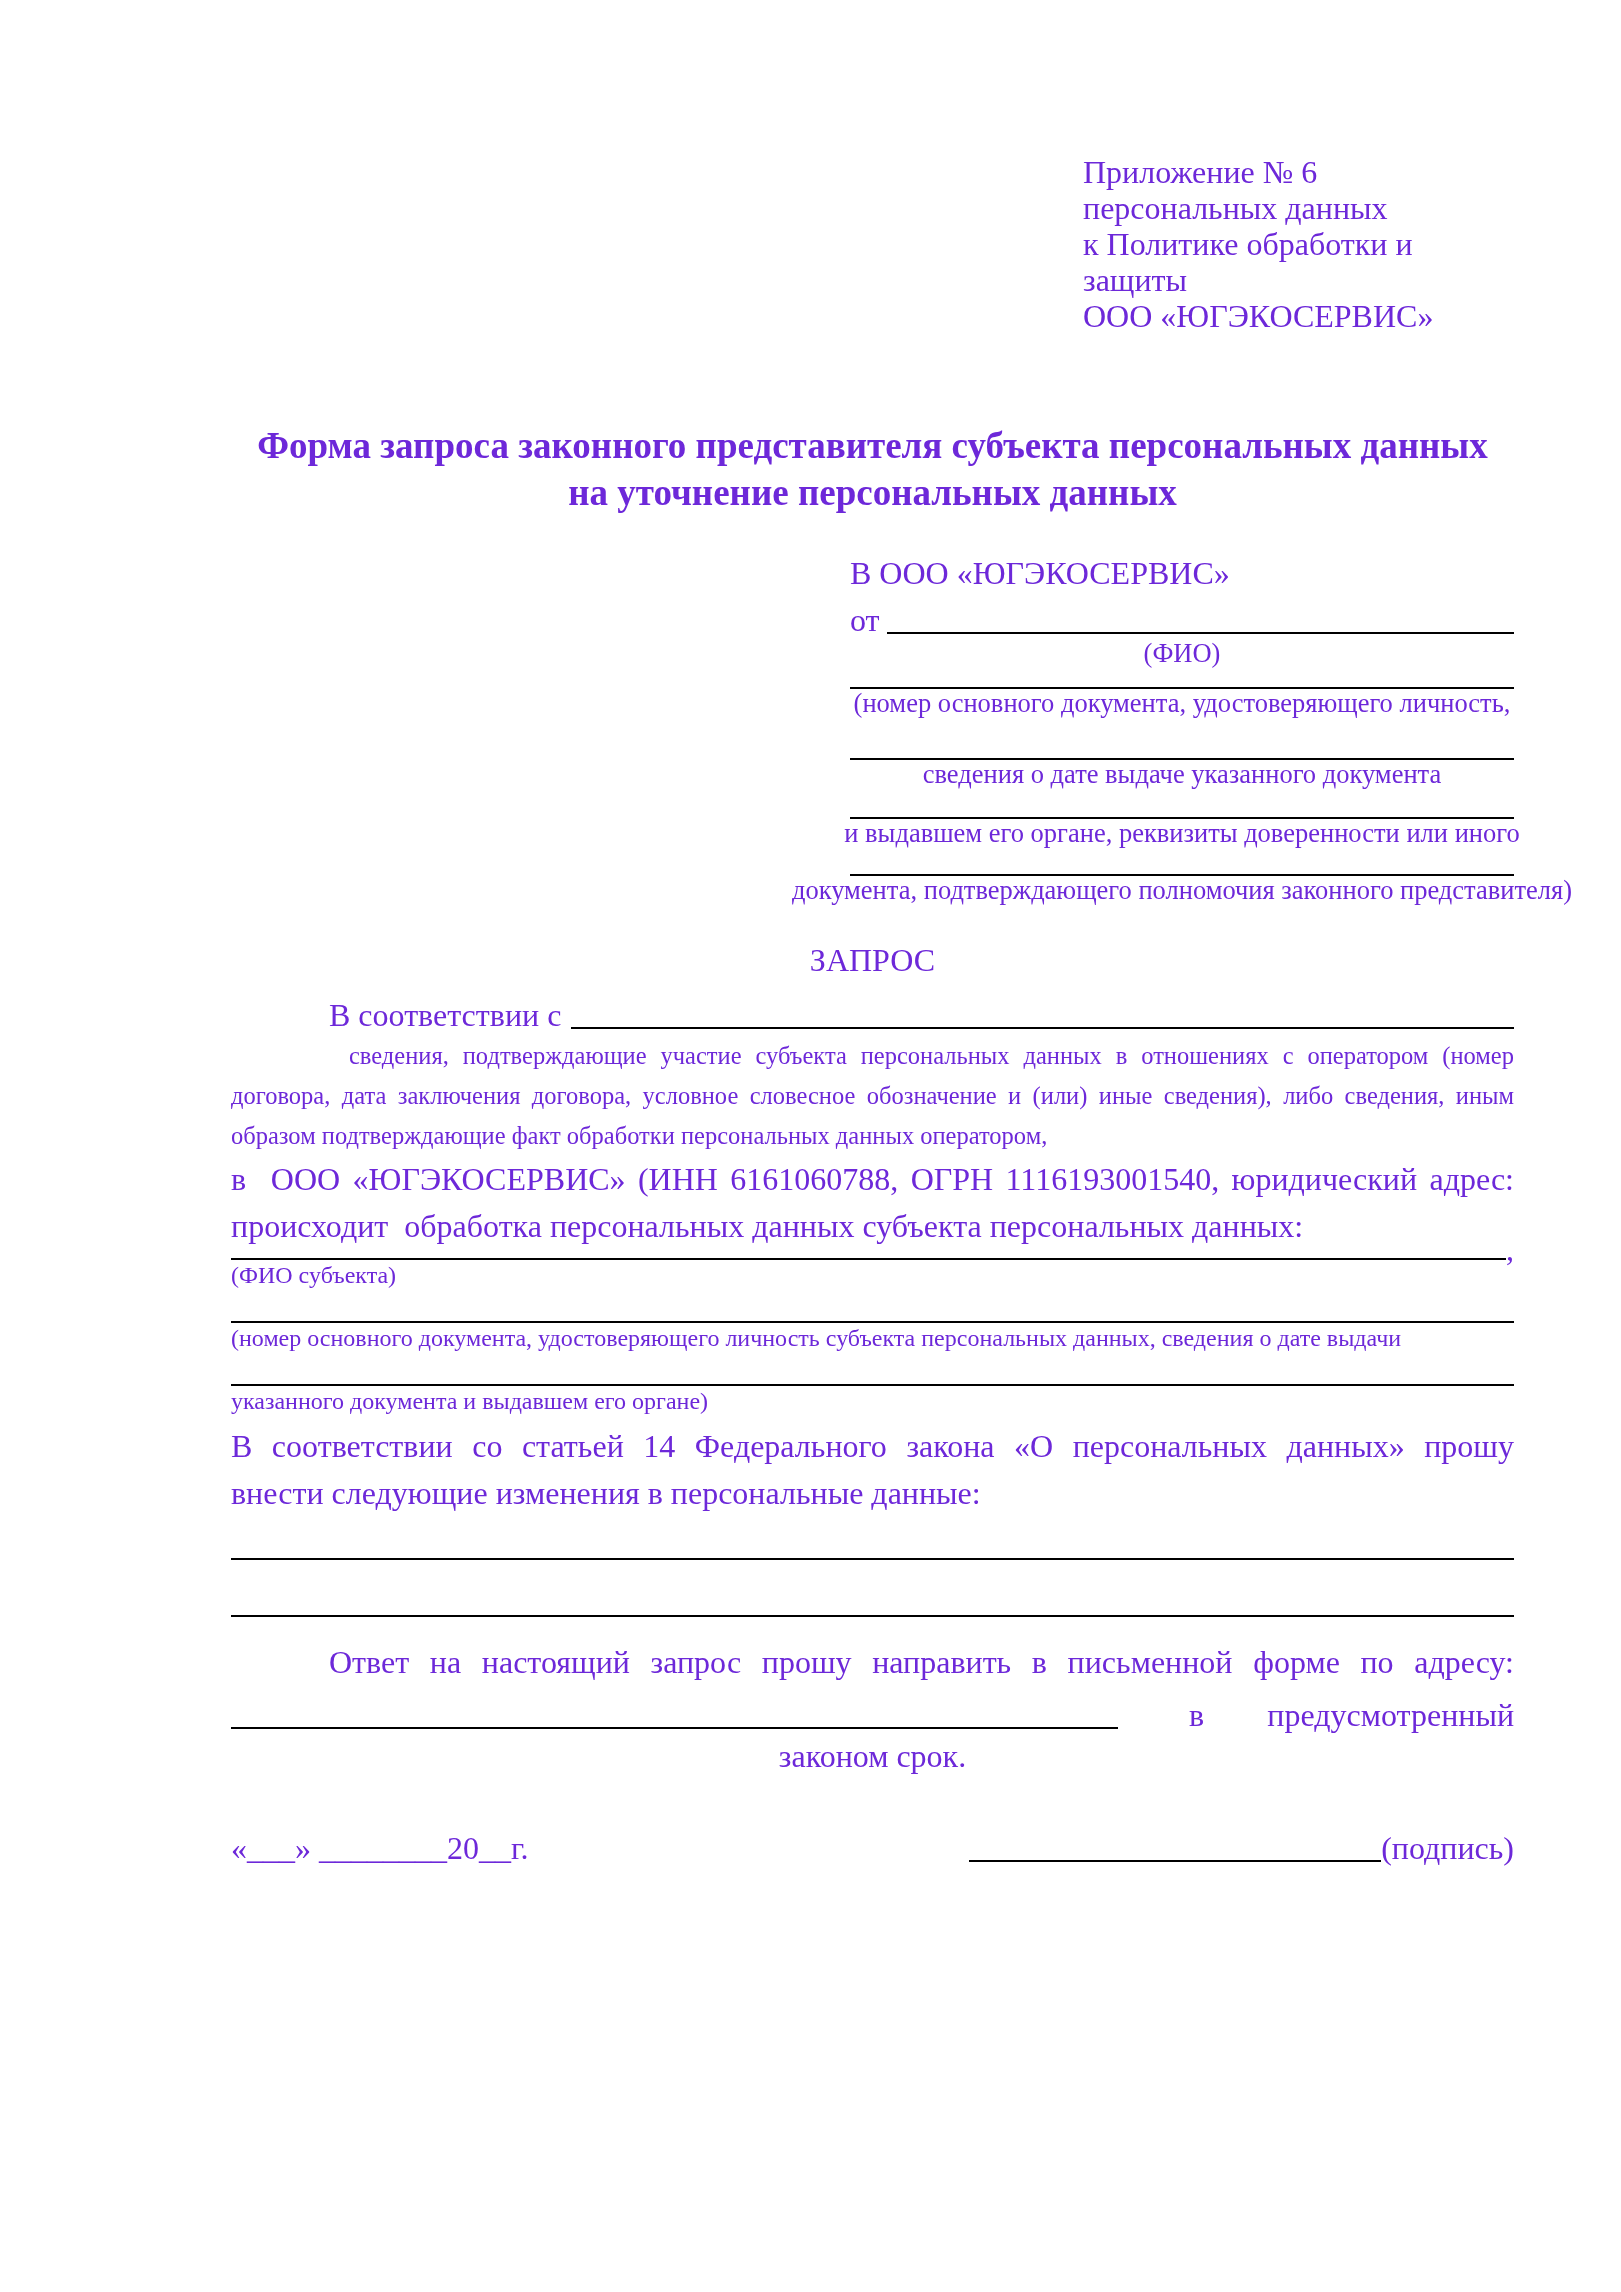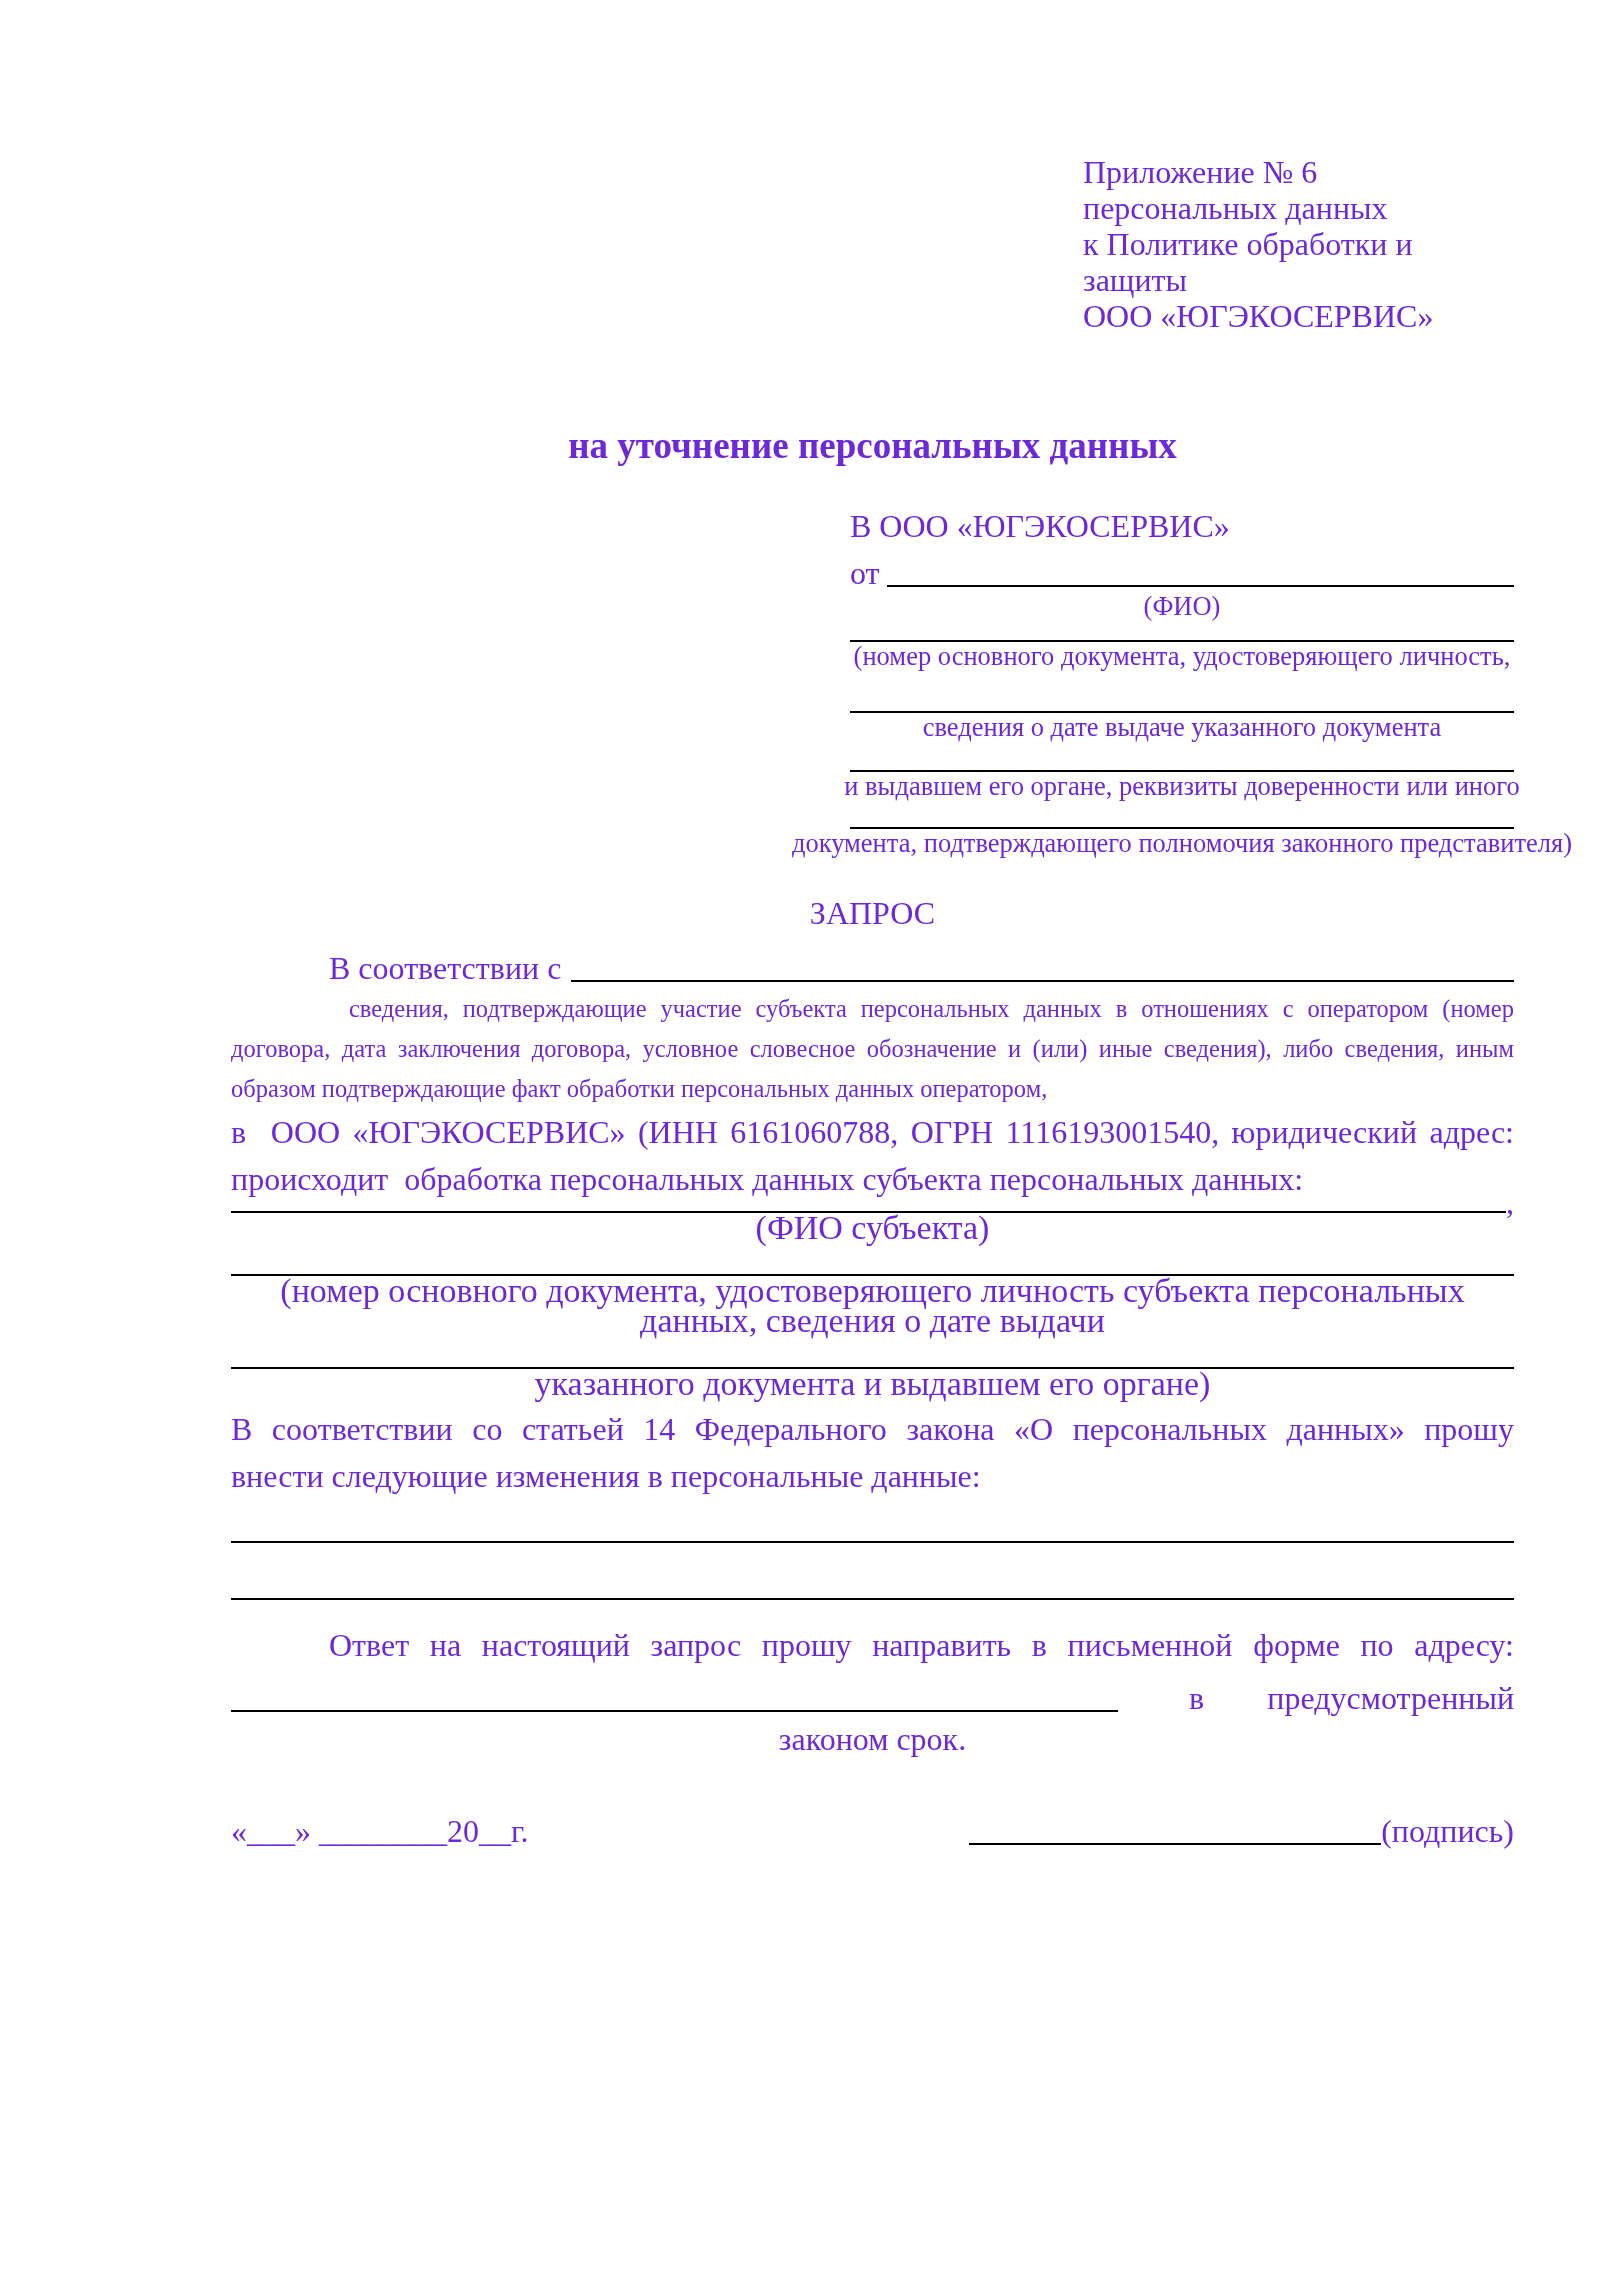--- a/index.html
+++ b/index.html
@@ -29,21 +29,21 @@
   .zapros{margin-top:37px;text-align:center;line-height:39px;}
   .accordance{margin-top:9.8px;height:44px;}
   .accordance .lead{padding-left:98px;white-space:nowrap;}
   .accordance .fill{margin-left:9.8px;}
   .footnote{margin-top:2px;font-size:24.5px;line-height:40px;text-align:justify;text-indent:118px;}
   .bodyline{line-height:47px;text-align:justify;text-align-last:justify;}
   .bodyline.last{text-align:left;text-align-last:left;}
   .subject-row{height:9.8px;}
   .subject-row .fill{margin-bottom:0;}
   .subject-row .comma{line-height:19.6px;}
-  .s-caption{font-size:34px;line-height:30px;text-align:center;}
+  .s-caption{font-size:24px;line-height:30px;text-align:left;}
   .subline{height:31px;border-bottom:2.9px solid #000;}
   .law{margin-top:7.8px;}
   .changes1{height:41px;border-bottom:2.9px solid #000;}
   .changes2{height:55px;border-bottom:2.9px solid #000;}
   .answer1{margin-top:21px;line-height:49px;text-align:justify;text-align-last:justify;padding-left:98px;}
   .answer2{height:47px;display:flex;align-items:flex-end;}
   .addr-line{width:887px;border-bottom:2.9px solid #000;margin-bottom:4.9px;}
   .answer2 .w1{margin-left:71px;}
   .answer2 .w2{margin-left:auto;}
   .answer3{line-height:45px;text-align:center;}
@@ -57,20 +57,21 @@
 <div class="page">
 
   <div class="attachment">
     <div>Приложение № 6</div>
     <div>персональных данных</div>
     <div>к Политике обработки и защиты</div>
     <div>ООО «ЮГЭКОСЕРВИС»</div>
   </div>
 
   <div class="form-title">
+    <div>Форма запроса законного представителя субъекта персональных данных</div>
     <div>на уточнение персональных данных</div>
   </div>
 
   <div class="addressee">
     <div class="org">В ООО «ЮГЭКОСЕРВИС»</div>
     <div class="flexrow from-row">
       <span>от</span>
       <div class="fill"></div>
     </div>
     <div class="a-caption">(ФИО)</div>

